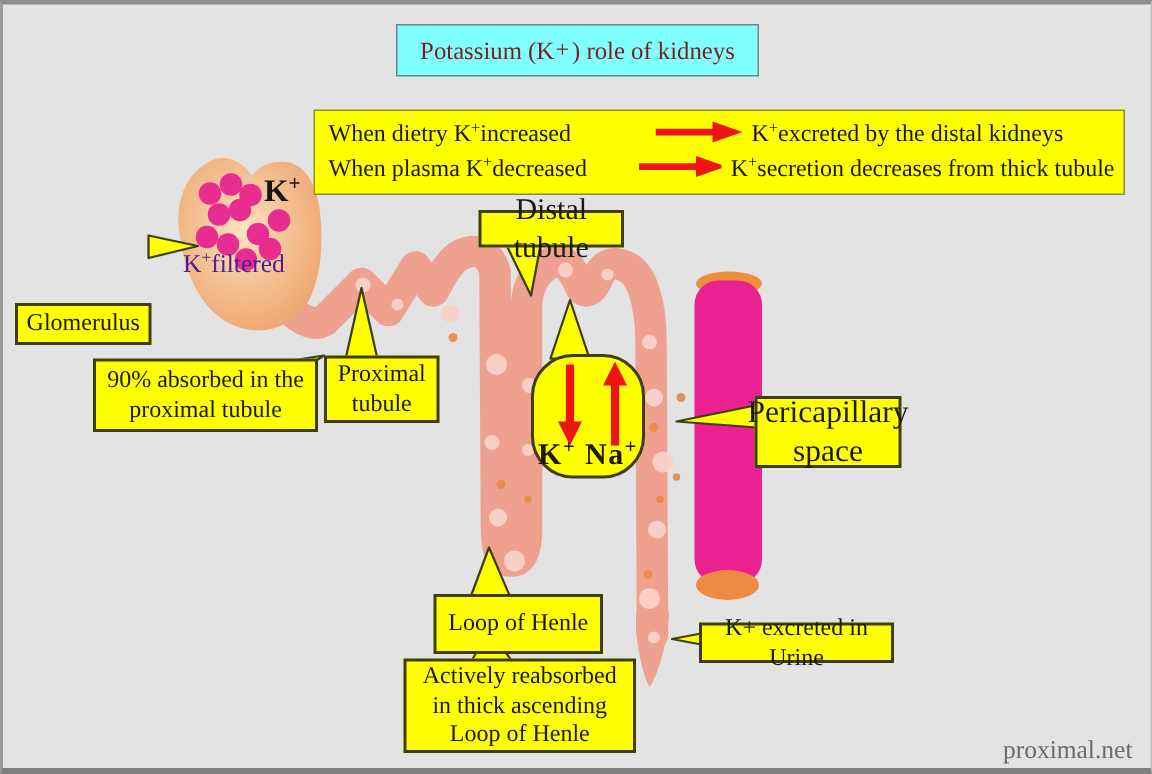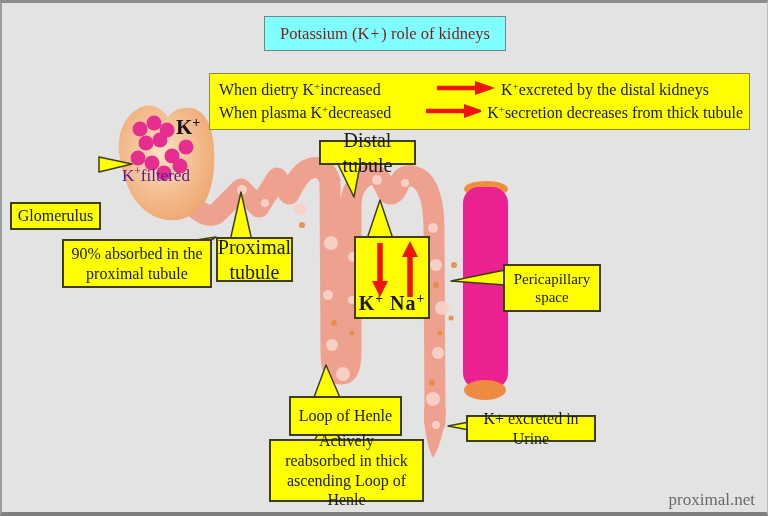--- a/index.html
+++ b/index.html
@@ -155,51 +155,51 @@
     <span>Glomerulus</span>
   </div>
 
   <div class="free-text k-big" style="left:174px;top:112px;"><span>K</span><sup class="s">+</sup></div>
   <div class="free-text k-filtered" style="left:120px;top:163px;"><span>K</span><sup class="s">+</sup><span>filtered</span></div>
 
   <div class="lbl" style="left:36px;top:236px;width:150px;height:49px;font-size:16px;padding:2px;margin-left:24px;">
     <span>90% absorbed in the proximal tubule</span>
   </div>
 
-  <div class="lbl" style="left:214px;top:234px;width:77px;height:45px;font-size:20px;">
+  <div class="lbl" style="left:214px;top:234px;width:77px;height:45px;font-size:16px;">
     <span>Proximal tubule</span>
   </div>
 
   <div class="lbl" style="left:317px;top:137px;width:97px;height:25px;font-size:20px;">
     <span>Distal tubule</span>
   </div>
 
-  <div class="lbl kna-box" style="left:352px;top:233px;width:76px;height:83px;">
+  <div class="lbl kna-box" style="left:352px;top:233px;width:76px;height:83px;border-radius:28px;">
     <svg class="kna-arrows" width="56" height="58">
       <g>
         <line x1="14" y1="2" x2="14" y2="42" stroke="#ee1414" stroke-width="5.5"></line>
         <polygon points="6,40 22,40 14,56" fill="#ee1414"></polygon>
       </g>
       <g>
         <polygon points="36,16 52,16 44,0" fill="#ee1414"></polygon>
         <line x1="44" y1="14" x2="44" y2="56" stroke="#ee1414" stroke-width="5.5"></line>
       </g>
     </svg>
     <span class="kna-text"><span>K</span><sup class="s">+</sup>&nbsp;<span>Na</span><sup class="s">+</sup></span>
   </div>
 
-  <div class="lbl" style="left:501px;top:261px;width:98px;height:48px;font-size:15px;padding:2px;">
+  <div class="lbl" style="left:501px;top:261px;width:98px;height:48px;font-size:21px;padding:2px;">
     <span>Pericapillary space</span>
   </div>
 
   <div class="lbl" style="left:287px;top:393px;width:113px;height:40px;font-size:16px;">
     <span>Loop of Henle</span>
   </div>
 
-  <div class="lbl" style="left:267px;top:436px;width:155px;height:63px;font-size:16px;padding:14px;">
+  <div class="lbl" style="left:267px;top:436px;width:155px;height:63px;font-size:16px;padding:4px;">
     <span>Actively reabsorbed in thick ascending Loop of Henle</span>
   </div>
 
   <div class="lbl" style="left:464px;top:412px;width:130px;height:27px;font-size:16px;">
     <span>K+ excreted in Urine</span>
   </div>
 
   <div class="watermark">proximal.net</div>
 
 </div>

